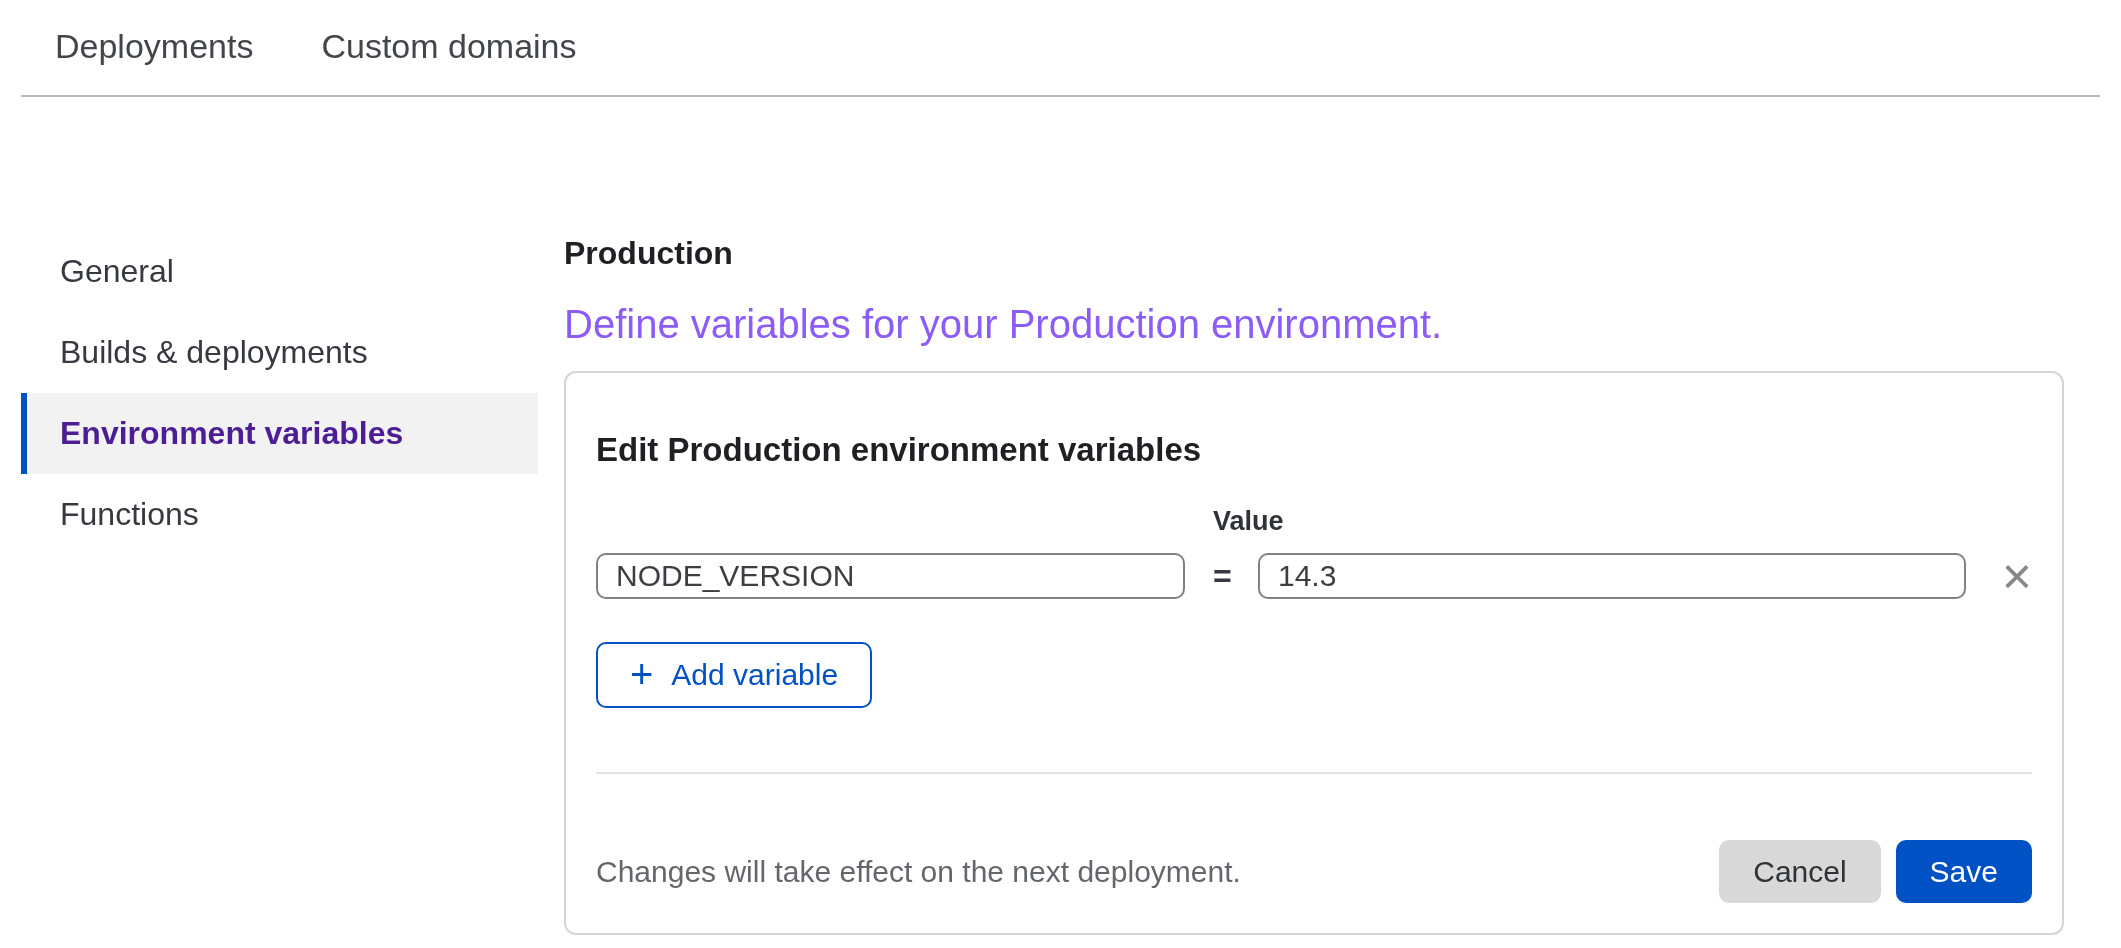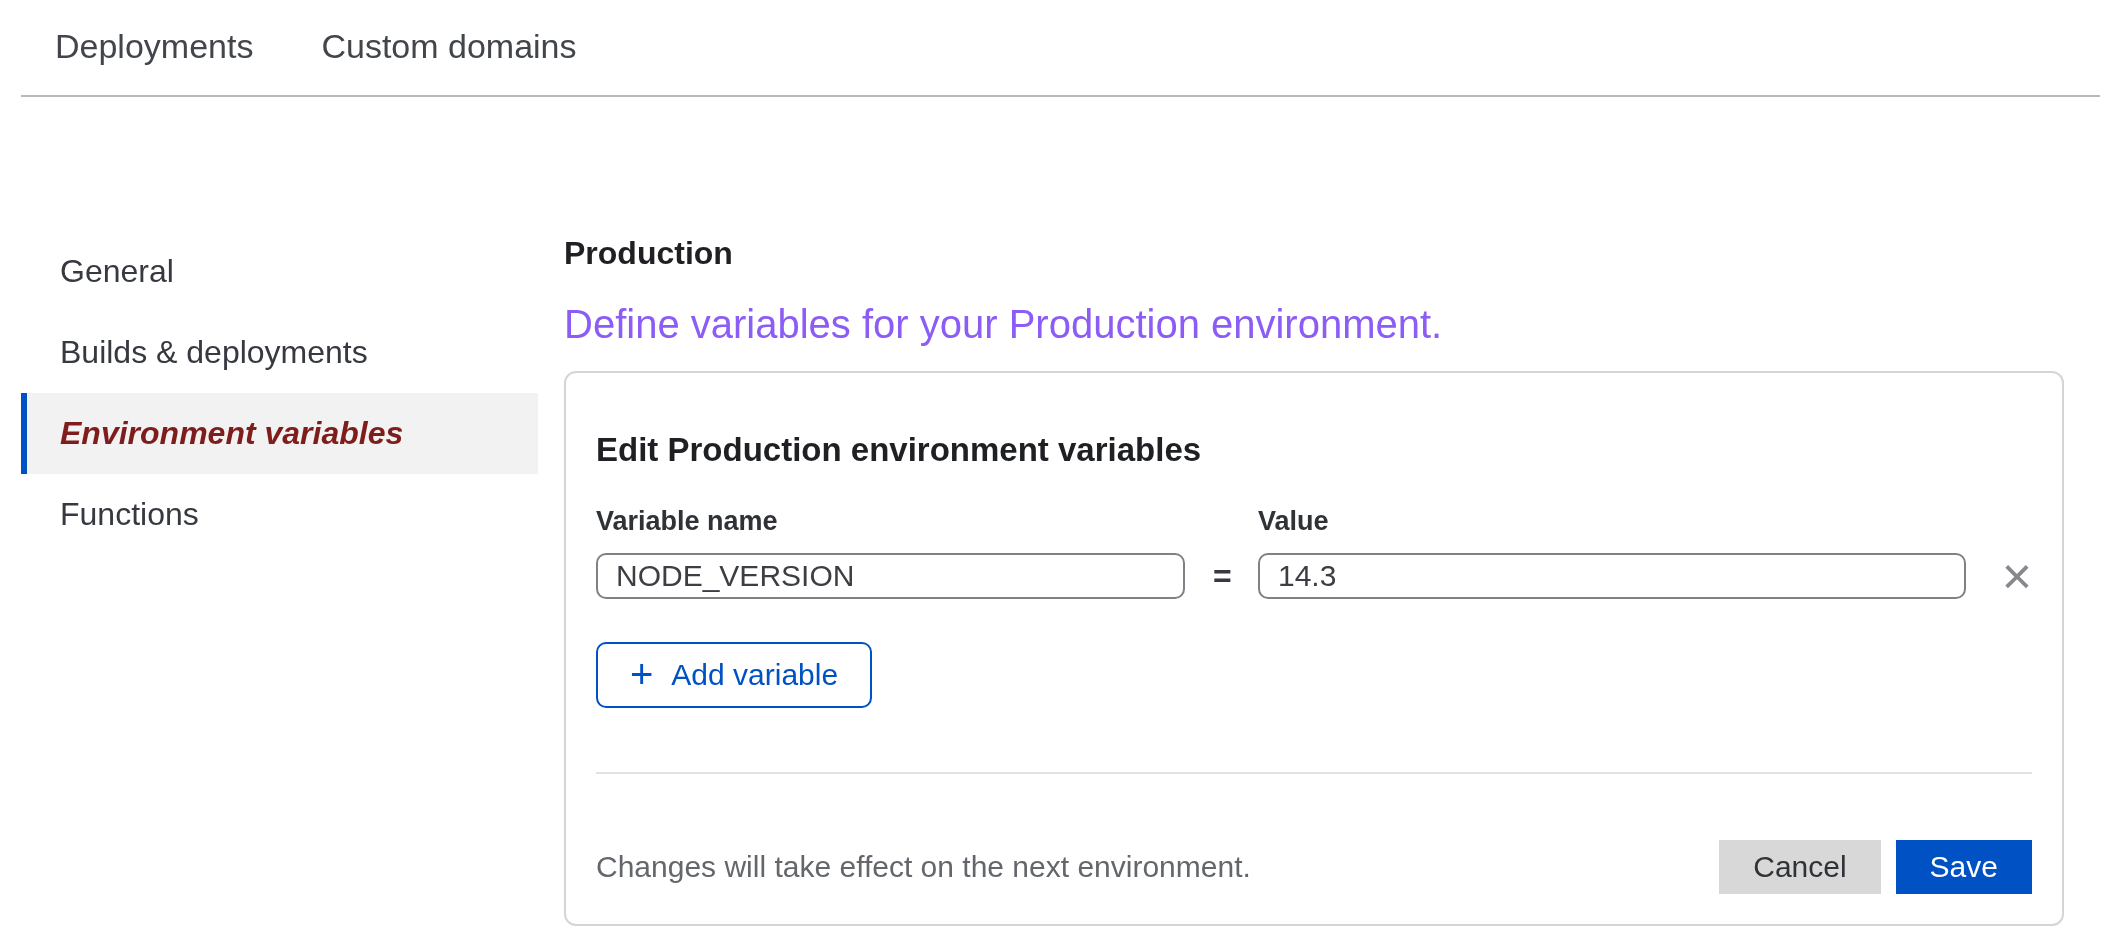--- a/index.html
+++ b/index.html
@@ -55,22 +55,21 @@
     padding-left: 33px;
     border-left: 6px solid transparent;
     font-size: 32px;
     color: #36393f;
     cursor: pointer;
   }
   .side-item.active {
     background: #f2f2f3;
     border-left-color: #0051c3;
     font-weight: 700;
-    color: #7f1d1d;
-    font-style: italic;
+    color: #4c1d95;
   }
 
   
   .main {
     margin-left: 26px;
     width: 1500px;
     flex: none;
   }
   .section-title {
     font-size: 32px;
@@ -182,23 +181,23 @@
   .footer-note {
     font-size: 30px;
     color: #63666b;
   }
   .footer-actions {
     margin-left: auto;
     display: flex;
     gap: 15px;
   }
   .btn {
-    height: 54px;
+    height: 63px;
     border: none;
-    border-radius: 0;
+    border-radius: 10px;
     font-family: "Liberation Sans", "DejaVu Sans", sans-serif;
     font-size: 30px;
     padding: 0 34px;
     cursor: pointer;
   }
   .btn-cancel {
     background: #d8d8d8;
     color: #2f3237;
   }
   .btn-save {
@@ -226,21 +225,20 @@
   <main class="main">
 
     <h2 class="section-title">Production</h2>
     <p class="section-desc">Define variables for your Production environment.</p>
 
     <section class="card">
 
       <h3 class="card-title">Edit Production environment variables</h3>
 
       <div class="var-grid labels-row">
-        <div class="field-label">Variable name</div>
         <div></div>
         <div class="field-label">Value</div>
         <div></div>
       </div>
 
       <div class="var-grid inputs-row">
         <input class="text-input" type="text" value="NODE_VERSION" style="">
         <div class="equals">=</div>
         <input class="text-input" type="text" value="14.3" style="">
         <button class="remove-btn">
@@ -249,21 +247,21 @@
       </div>
 
       <button class="add-btn">
         <span class="plus">+</span>
         <span>Add variable</span>
       </button>
 
       <hr class="card-divider">
 
       <div class="card-footer">
-        <div class="footer-note">Changes will take effect on the next environment.</div>
+        <div class="footer-note">Changes will take effect on the next deployment.</div>
         <div class="footer-actions">
           <button class="btn btn-cancel">Cancel</button>
           <button class="btn btn-save">Save</button>
         </div>
       </div>
 
     </section>
   </main>
 </div>
 

